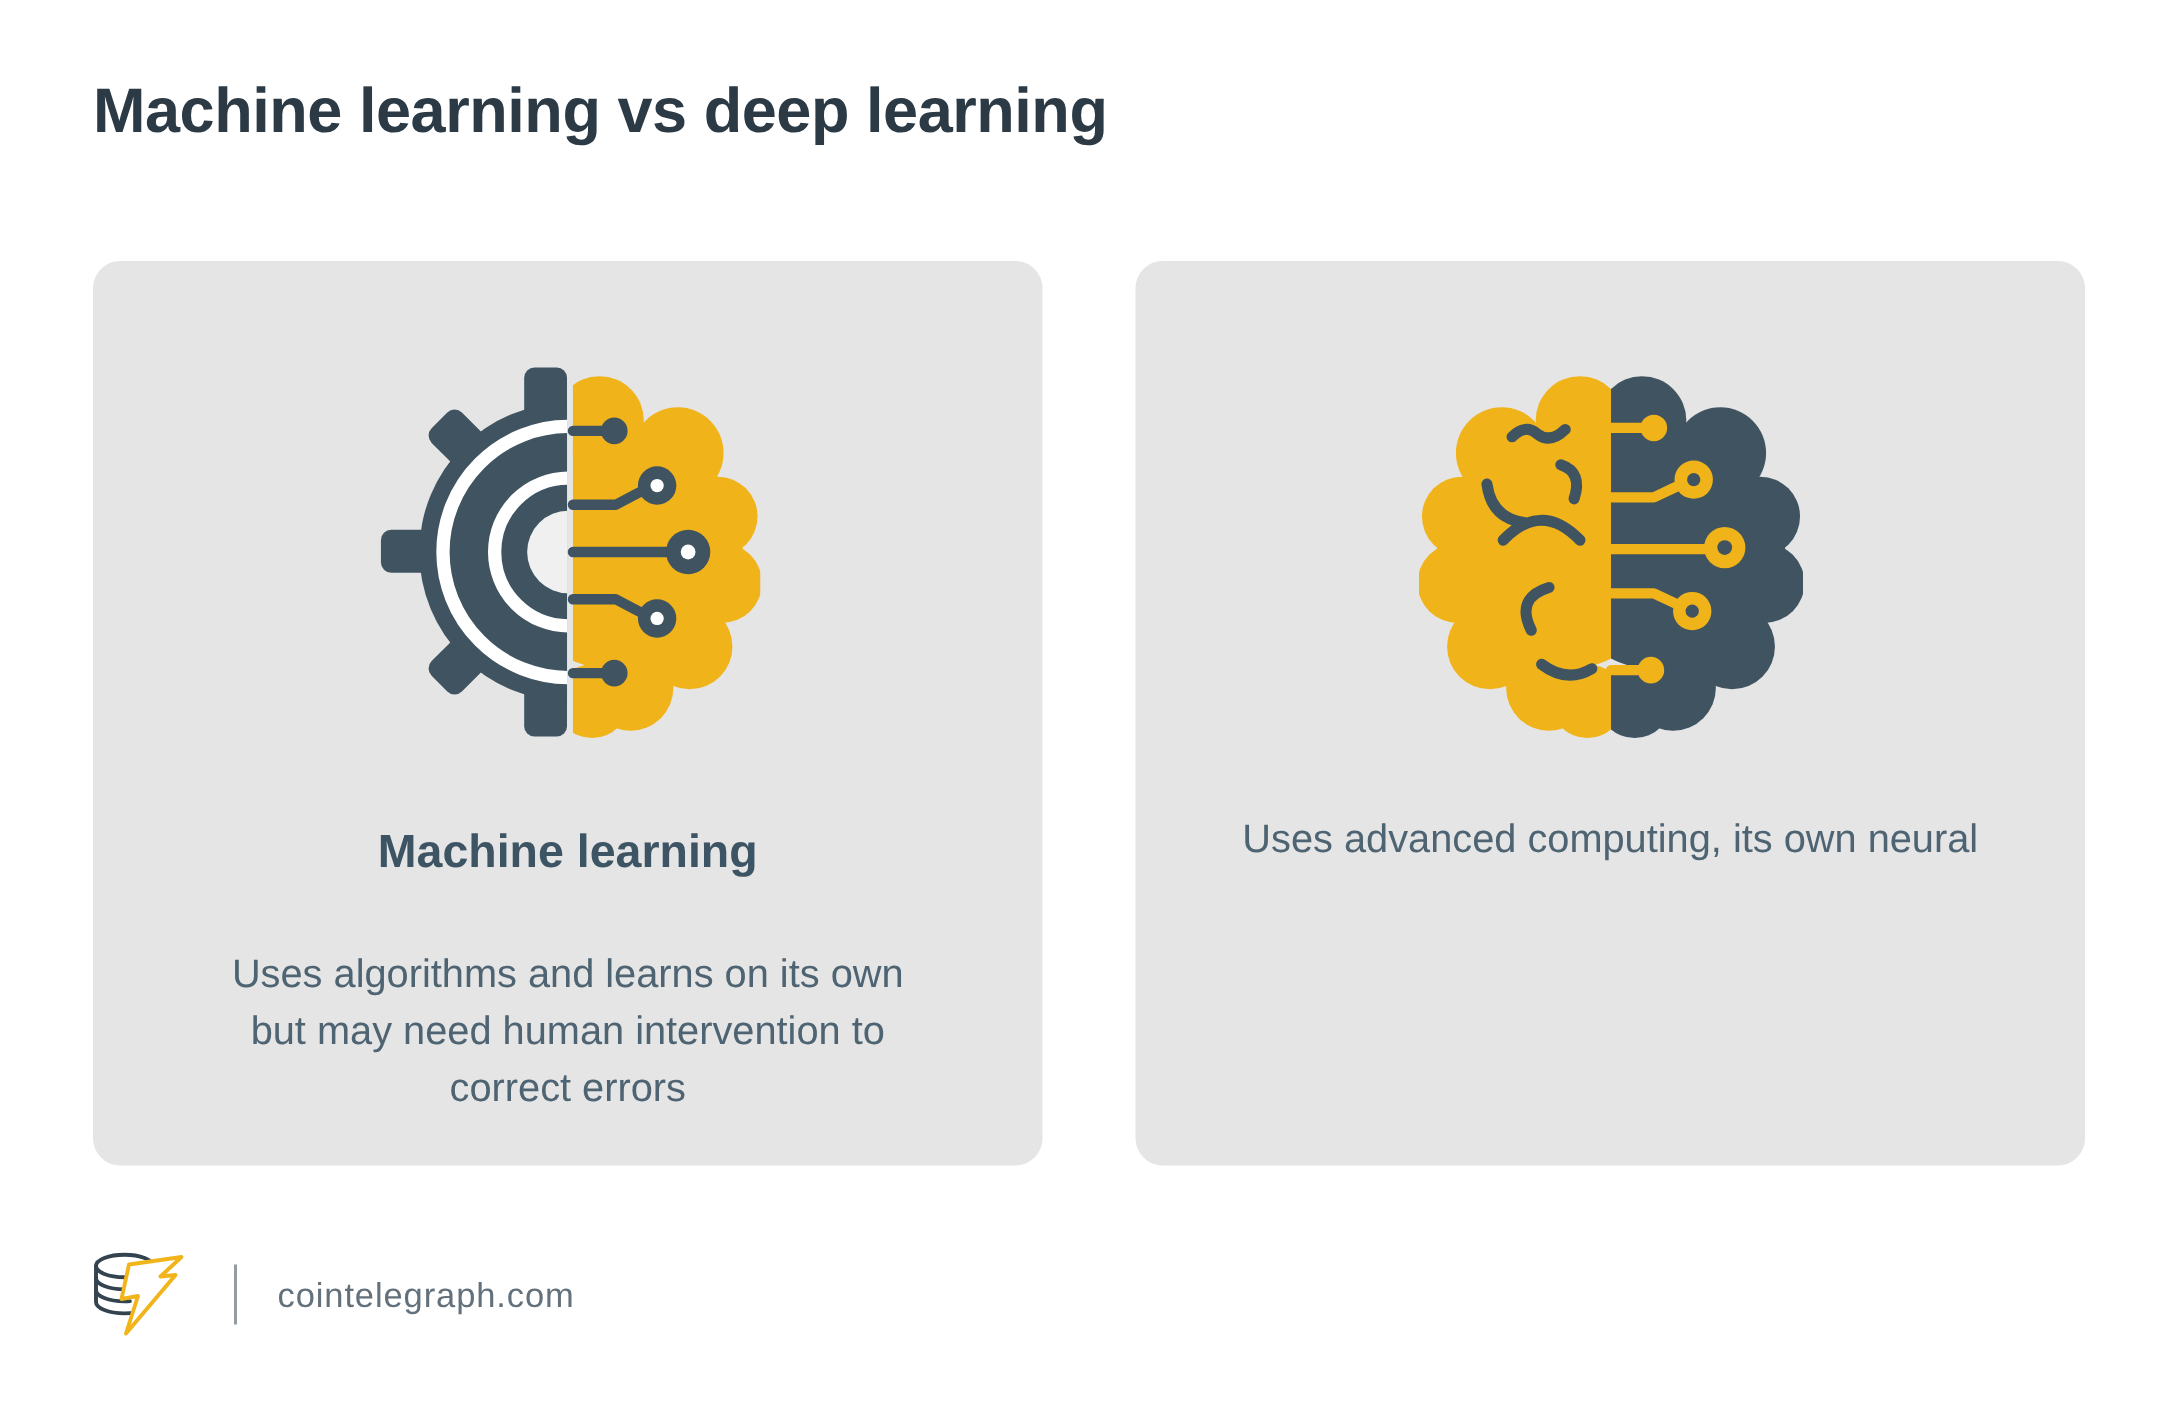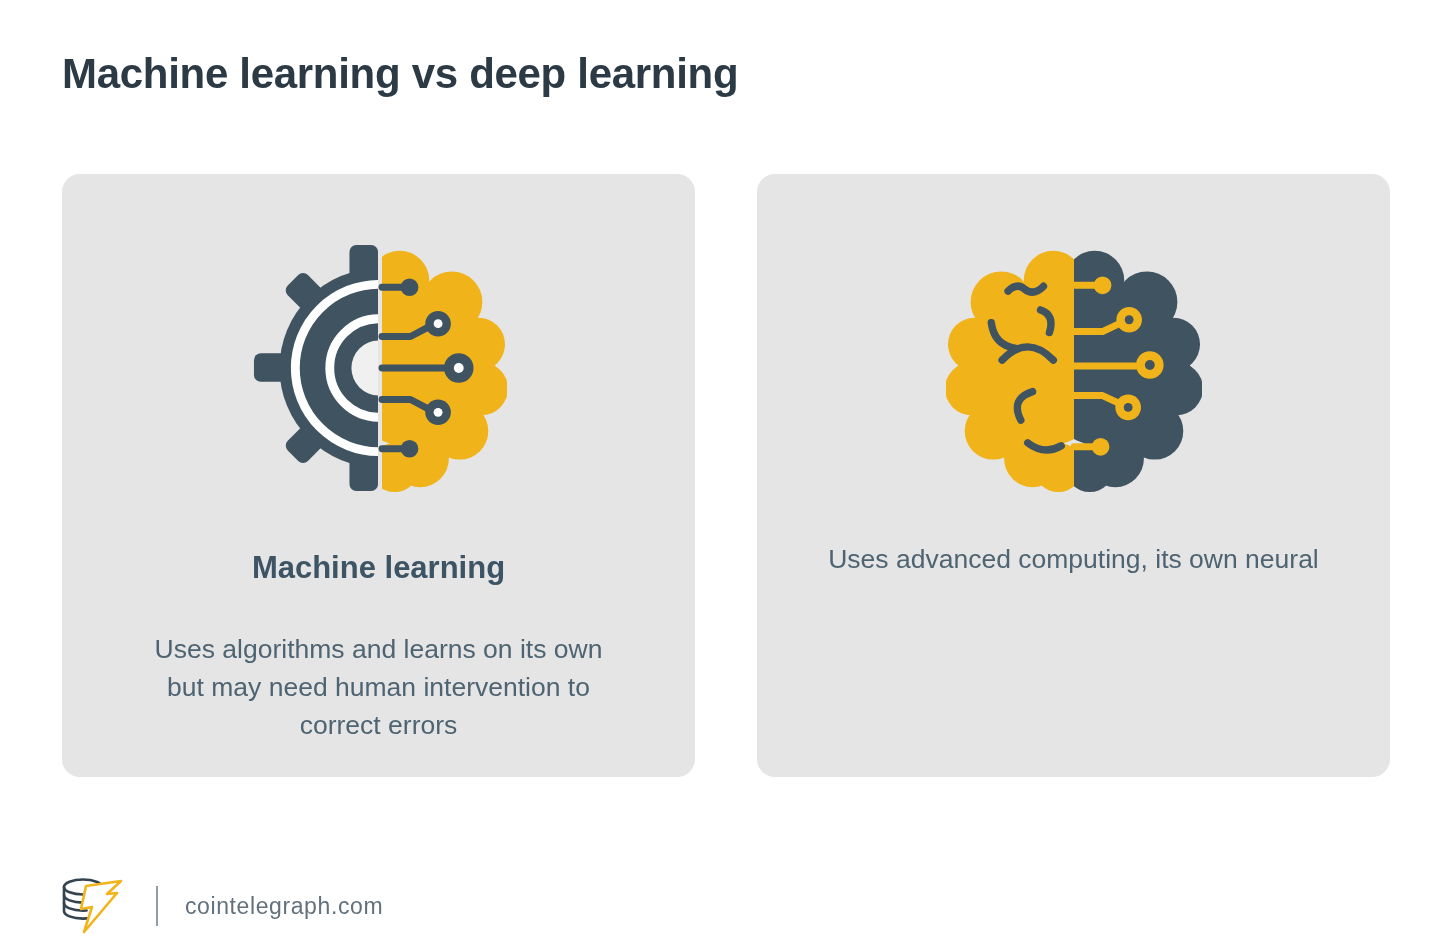--- a/index.html
+++ b/index.html
@@ -63,21 +63,21 @@
     width: 548px;
     font-size: 26.5px;
     line-height: 38px;
     color: #4E6472;
     text-align: center;
   }
   .card-desc .line { white-space: nowrap; }
   .footer {
     position: absolute;
     left: 58px;
-    top: 874px;
+    top: 831px;
     display: flex;
     align-items: center;
   }
   .footer-divider {
     width: 2px;
     height: 40px;
     background: #949CA3;
     margin-left: 28px;
     margin-right: 27px;
   }

